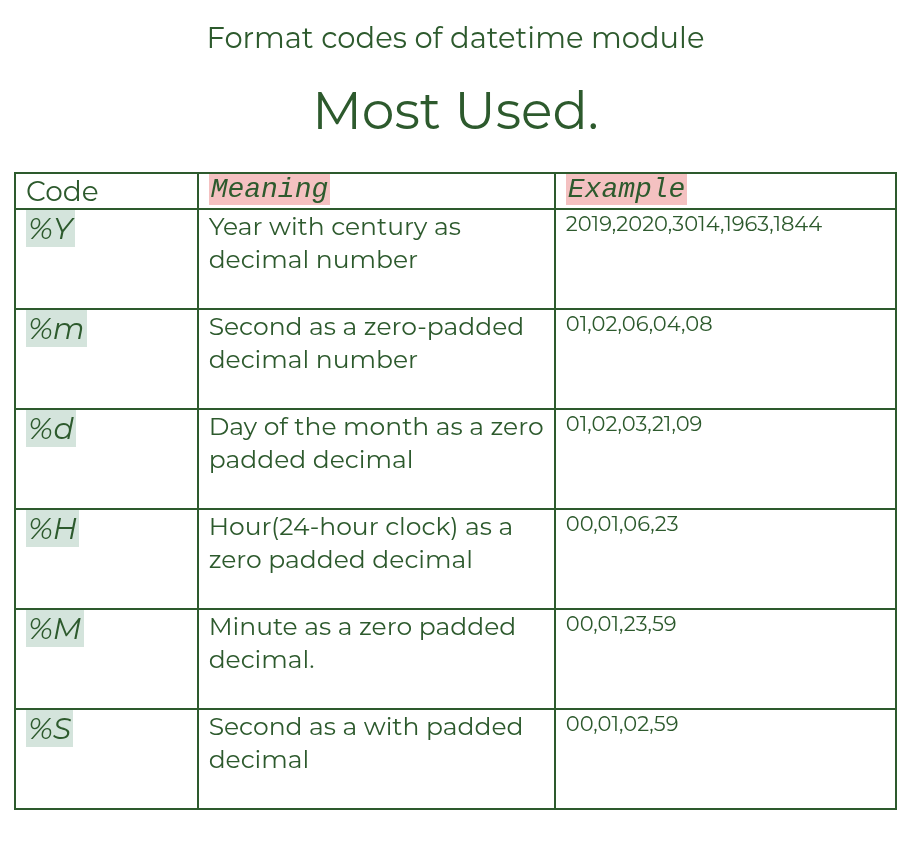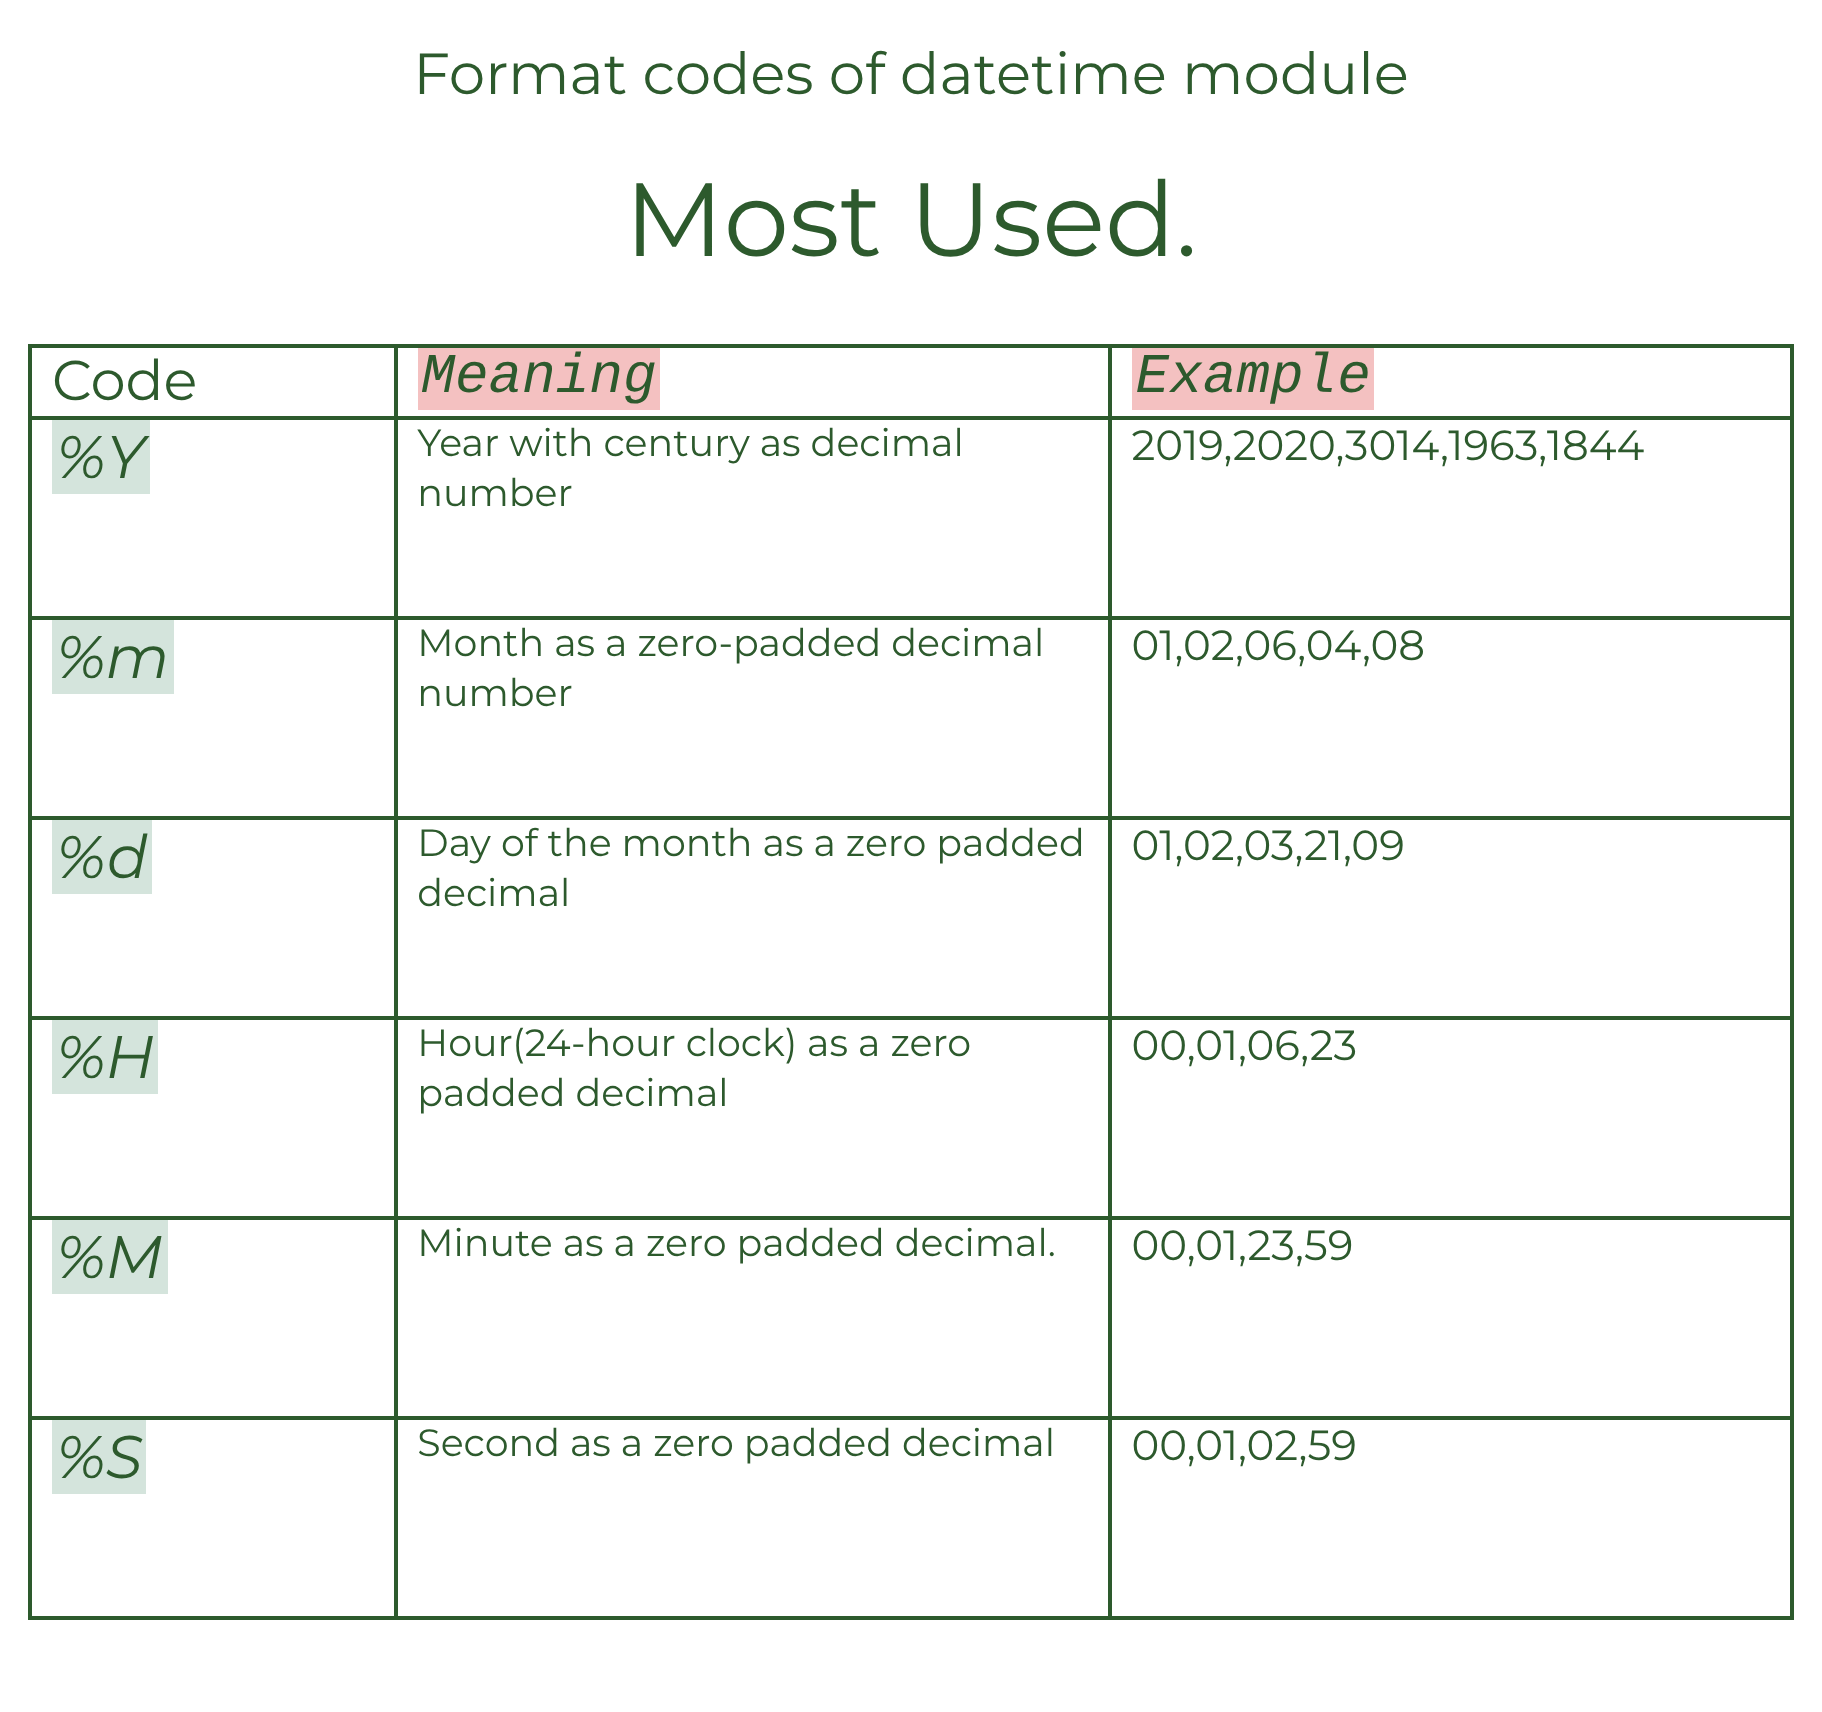--- a/index.html
+++ b/index.html
@@ -72,21 +72,21 @@
     td.code {
       font-size: 30px;
       font-style: italic;
       font-weight: 400;
     }
     td.code span {
       background: #d4e4dc;
       padding: 0 2px;
     }
     td.meaning {
-      font-size: 19px;
+      font-size: 25px;
       line-height: 1.3;
     }
     td.example {
       font-size: 21px;
       line-height: 1.3;
       word-break: break-word;
     }
   </style>
 </head>
 <body>
@@ -105,37 +105,37 @@
     </tr>
   </thead>
   <tbody>
     <tr>
       <td class="code"><span>%Y</span></td>
       <td class="meaning">Year with century as decimal number</td>
       <td class="example">2019,2020,3014,1963,1844</td>
     </tr>
     <tr>
       <td class="code"><span>%m</span></td>
-      <td class="meaning">Month as a zero-padded decimal number</td>
+      <td class="meaning">Second as a zero-padded decimal number</td>
       <td class="example">01,02,06,04,08</td>
     </tr>
     <tr>
       <td class="code"><span>%d</span></td>
       <td class="meaning">Day of the month as a zero padded decimal</td>
       <td class="example">01,02,03,21,09</td>
     </tr>
     <tr>
       <td class="code"><span>%H</span></td>
       <td class="meaning">Hour(24-hour clock) as a zero padded decimal</td>
       <td class="example">00,01,06,23</td>
     </tr>
     <tr>
       <td class="code"><span>%M</span></td>
       <td class="meaning">Minute as a zero padded decimal.</td>
       <td class="example">00,01,23,59</td>
     </tr>
     <tr>
       <td class="code"><span>%S</span></td>
-      <td class="meaning">Second as a zero padded decimal</td>
+      <td class="meaning">Second as a with padded decimal</td>
       <td class="example">00,01,02,59</td>
     </tr>
   </tbody>
 </table>
 
 </body></html>

